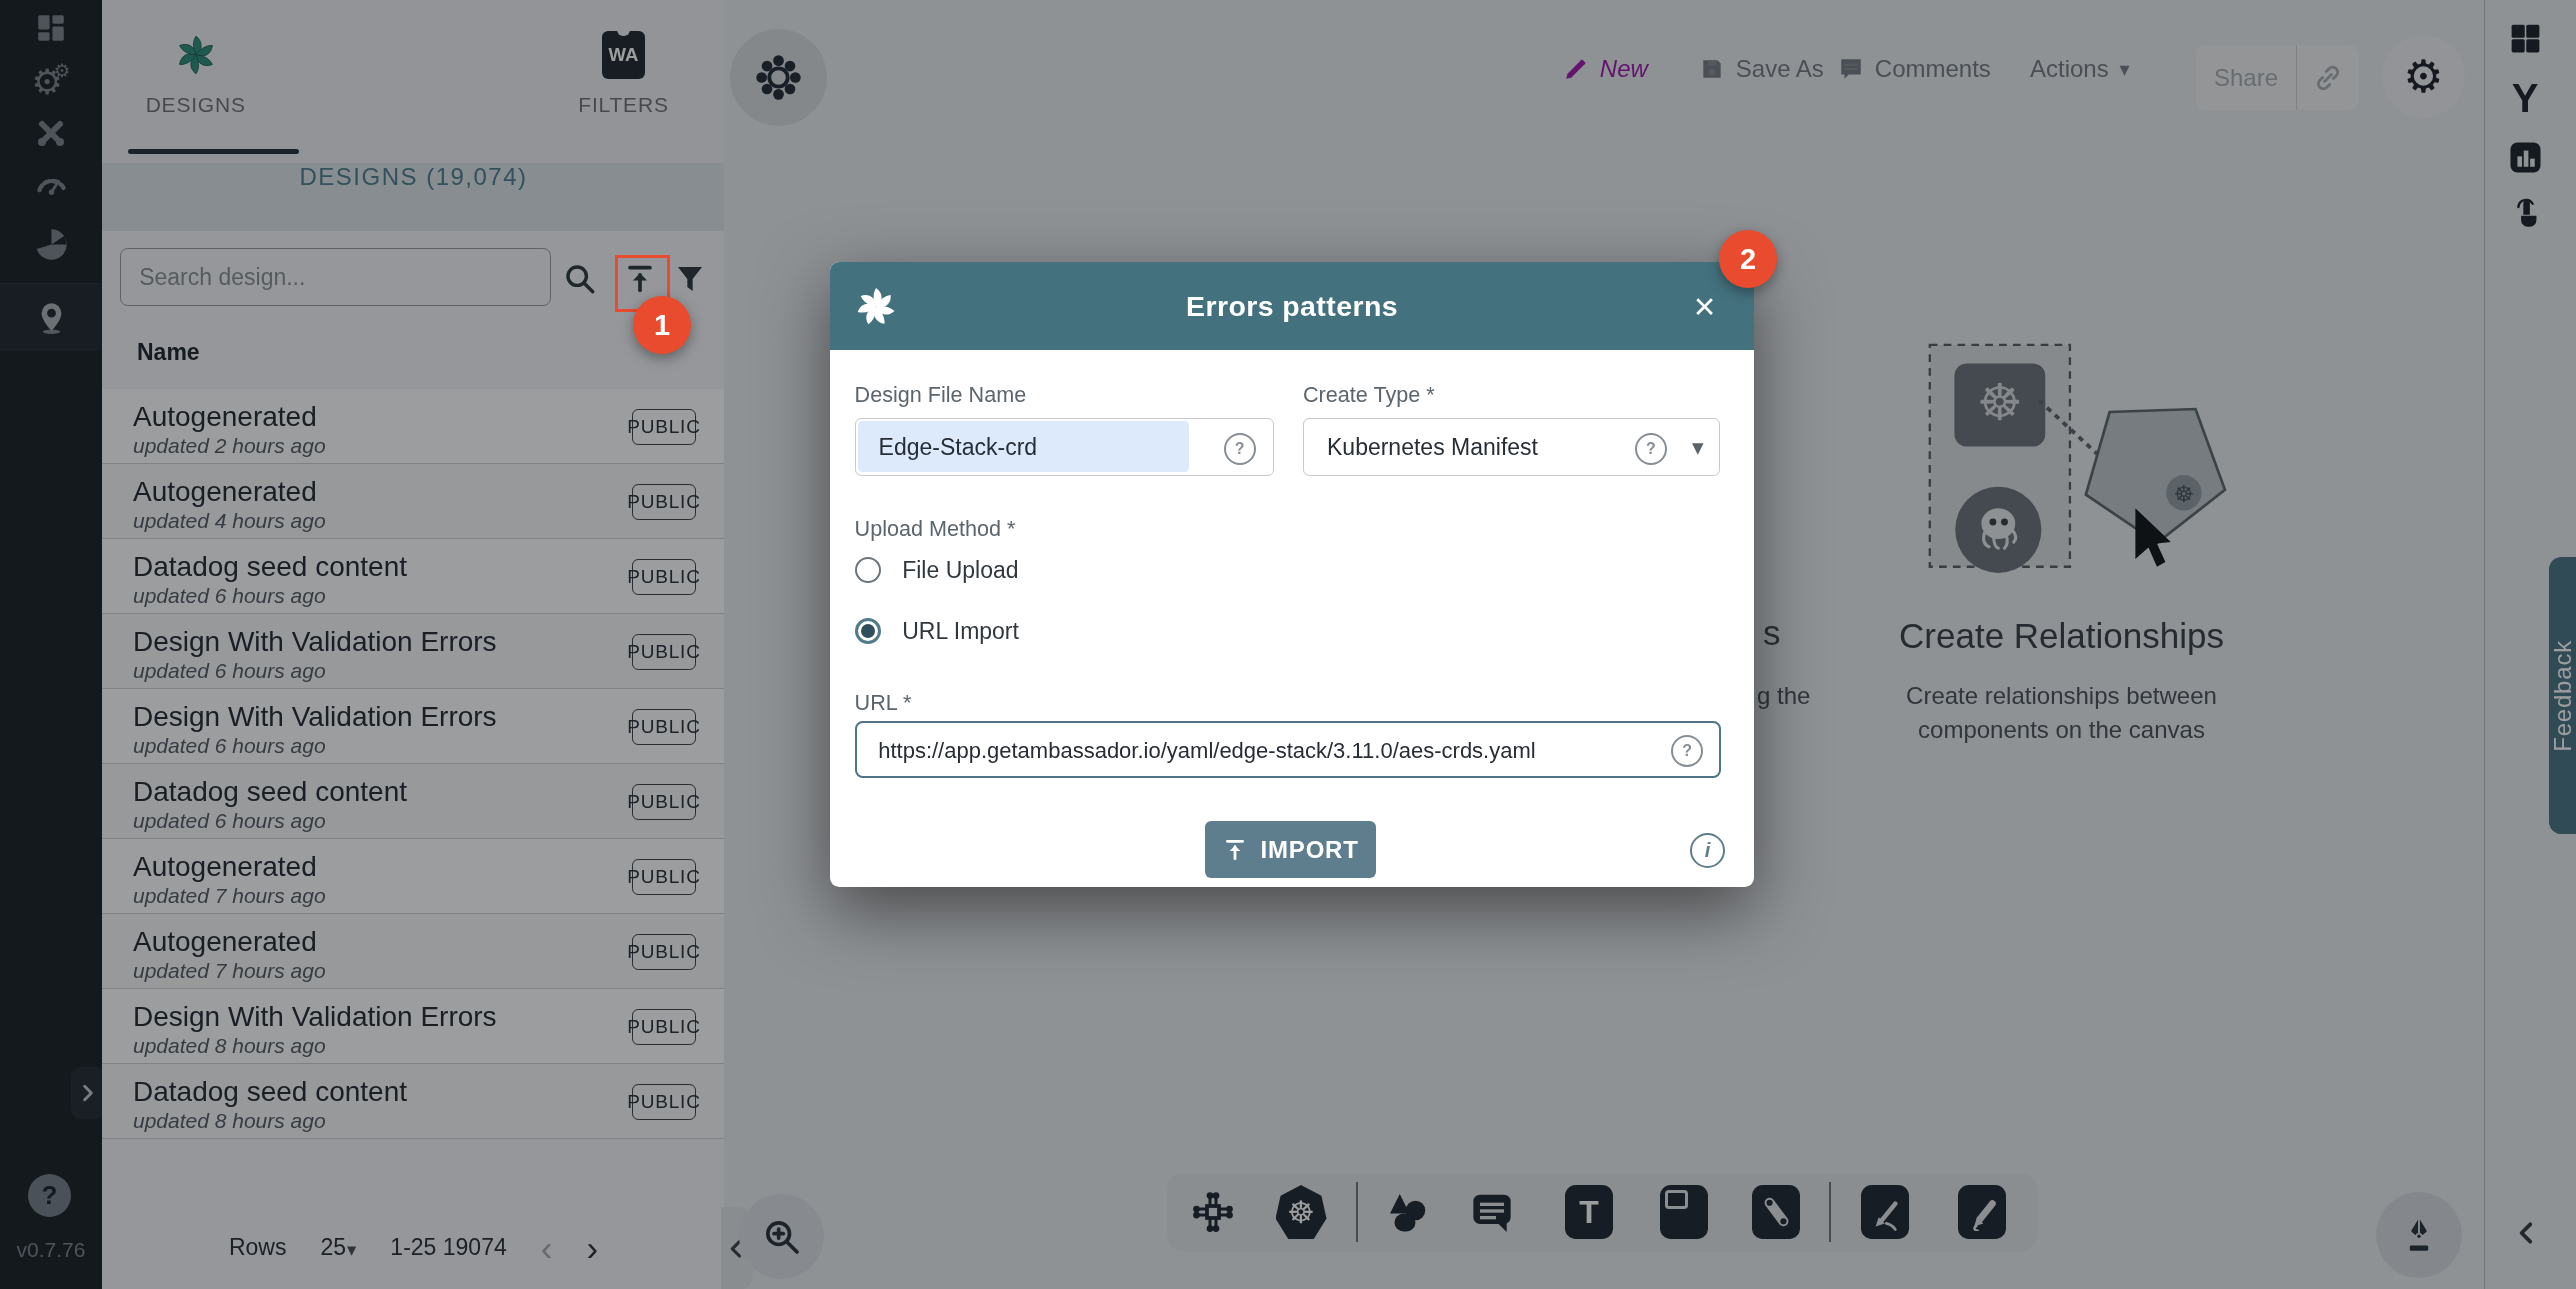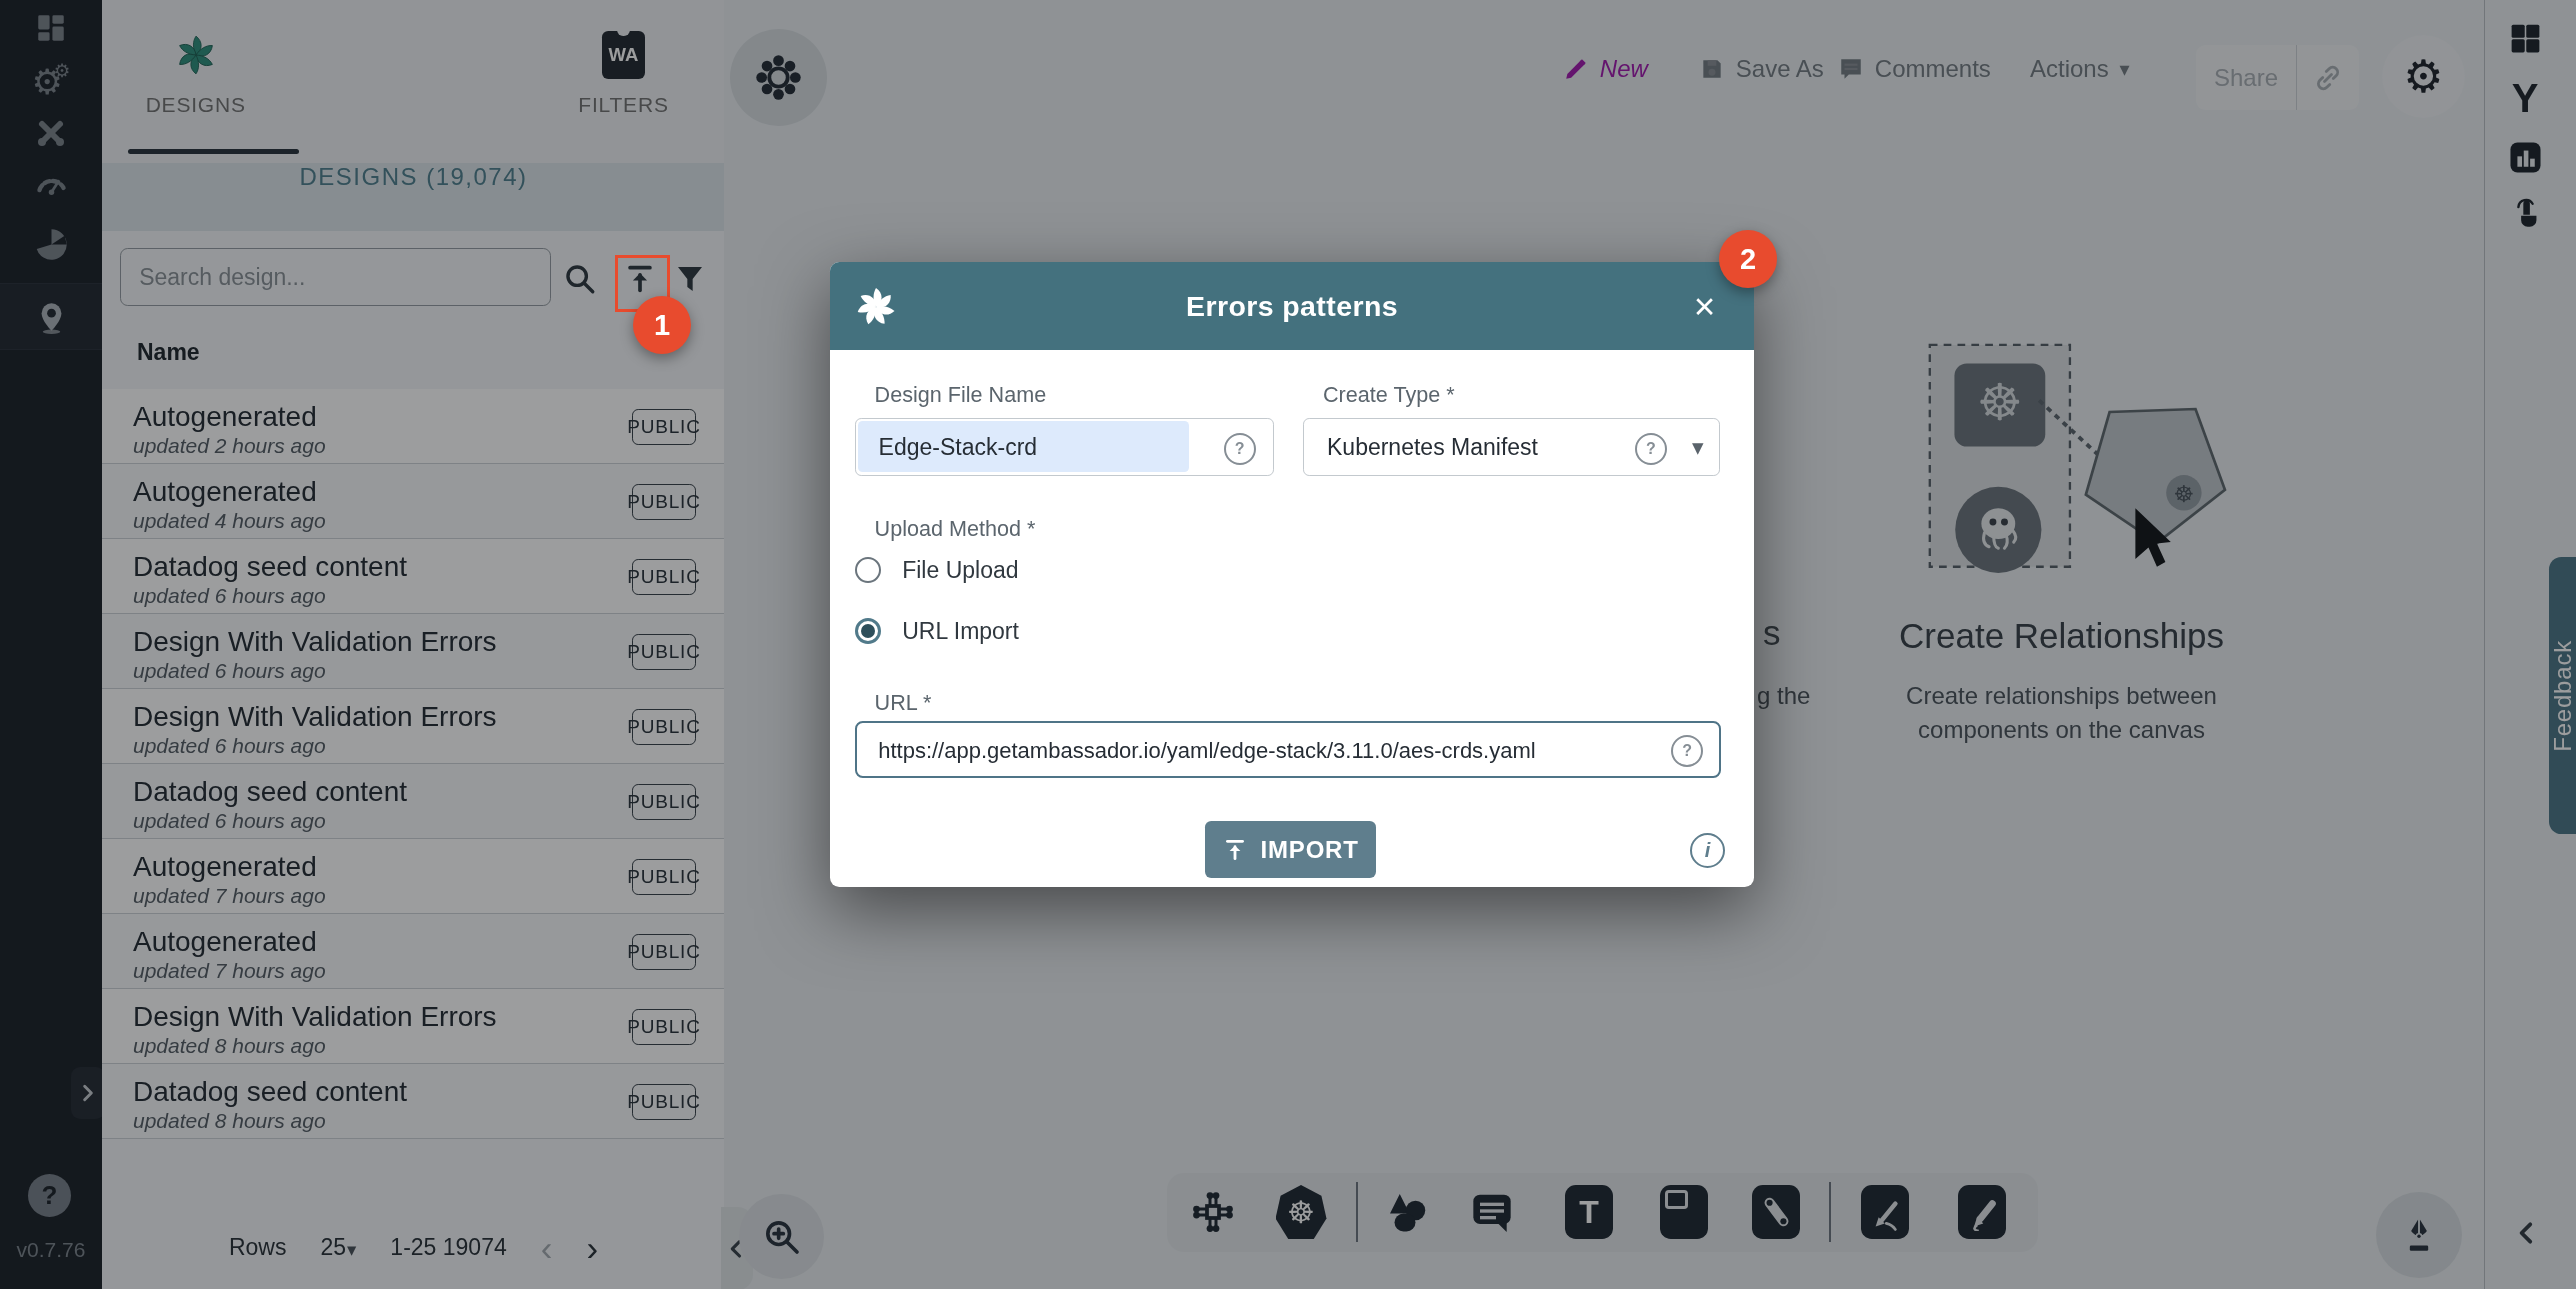--- a/index.html
+++ b/index.html
@@ -87,21 +87,21 @@
   
   #overlay{left:0;top:0;width:2576px;height:1290px;background:rgba(8,10,12,0.40);z-index:10;}
 
   
   #modal{left:830px;top:262px;width:924px;height:625px;background:#fff;border-radius:9.2px;z-index:20;
     box-shadow:0 23px 69px rgba(0,0,0,.5);}
   .m-head{left:0;top:0;width:924px;height:88px;background:#44717E;border-radius:9.2px 9.2px 0 0;}
   .m-title{left:0;top:0;width:924px;height:88px;display:flex;align-items:center;justify-content:center;
     color:#fff;font-size:28.5px;font-weight:bold;letter-spacing:0.4px;}
   .m-close-btn{left:853px;top:23px;width:43px;height:43px;color:#fff;font-size:37px;display:flex;align-items:center;justify-content:center;cursor:pointer;}
-  .m-label{font-size:21.6px;color:#5b656d;margin-left:20px;}
+  .m-label{font-size:21.6px;color:#5b656d;}
   .m-box{height:58px;border:1.5px solid #c3c9ce;border-radius:6.2px;box-sizing:border-box;background:#fff;}
   .m-val{font-size:23px;color:#262d35;white-space:nowrap;}
   .q-circle{width:28px;height:28px;border:2.3px solid #868e95;border-radius:50%;color:#868e95;font-size:16px;font-weight:bold;
     display:flex;align-items:center;justify-content:center;cursor:pointer;}
   .radio-row{left:24.6px;height:34px;display:flex;align-items:center;gap:21.6px;cursor:pointer;}
   .radio-outer{width:26px;height:26px;border-radius:50%;box-sizing:border-box;display:flex;align-items:center;justify-content:center;}
   .radio-off{border:2.3px solid #6b757d;}
   .radio-on{border:3.1px solid #517a8a;}
   .radio-dot{width:14px;height:14px;border-radius:50%;background:#2e4f5b;}
   .radio-lbl{font-size:23px;color:#30383f;}

